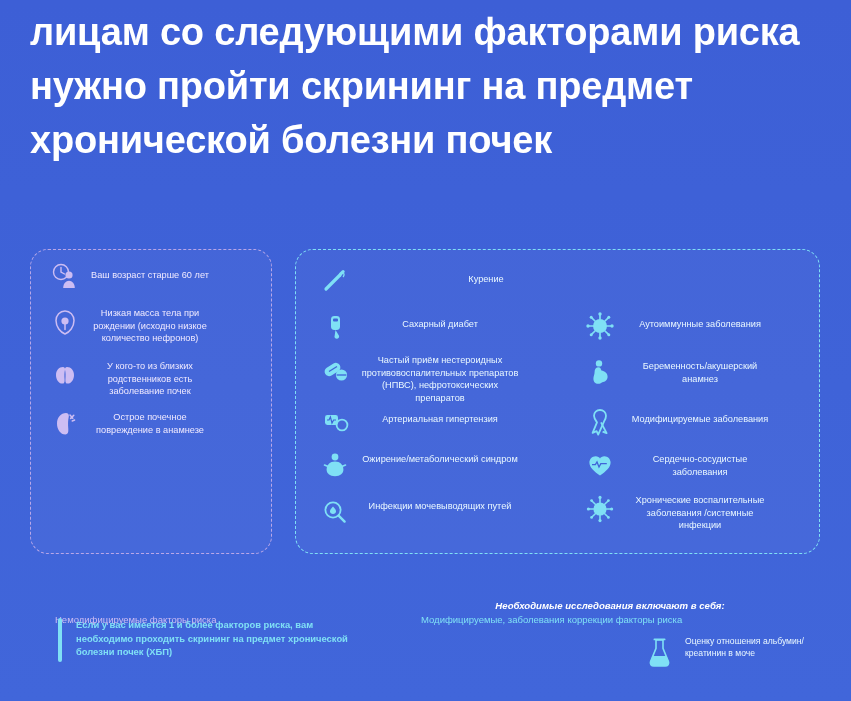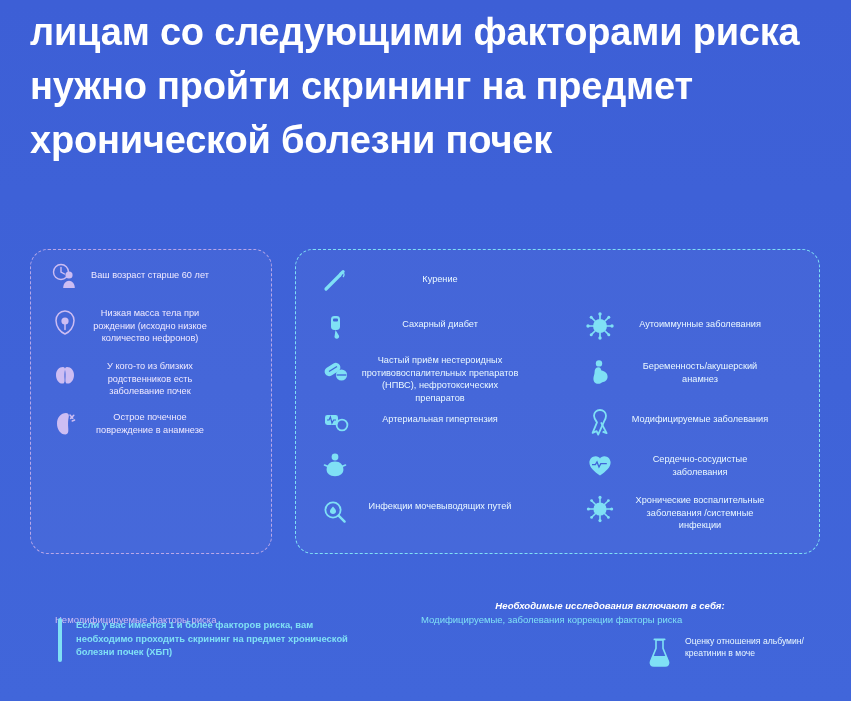--- a/index.html
+++ b/index.html
@@ -204,21 +204,21 @@
         <path d="M20 7 l2.8 3.2 M23.8 7.2 l-3.2 3.2 M24.6 12 l-2.4 1" stroke="#cdbdf3" stroke-width="1.5" stroke-linecap="round"></path>
       </svg>
     </span>
     <span class="txt">Острое почечное повреждение в анамнезе</span>
   </div>
 
   <div class="caption caption-left">Немодифицируемые факторы риска</div>
 
   <div class="panel panel-right"></div>
 
-  <div class="item col-mid" style="left:320px; top:266px;">
+  <div class="item col-mid" style="left:320px; top:266px;gap:46px;">
     <span class="ico">
       <svg viewBox="0 0 30 30" width="30" height="30">
         <path d="M6 23 l14-14" stroke="#7fe0f5" stroke-width="3.2" stroke-linecap="round"></path>
         <path d="M20.5 8.2 l2.6-2.6" stroke="#7fe0f5" stroke-width="3.2" stroke-linecap="round"></path>
         <path d="M23 11 c1.6-1.6 1.2-3.4 0-4.6" stroke="#7fe0f5" stroke-width="1.3" fill="none"></path>
       </svg>
     </span>
     <span class="txt">Курение</span>
   </div>
 
@@ -258,20 +258,21 @@
   </div>
 
   <div class="item col-mid two" style="left:320px; top:450px;">
     <span class="ico">
       <svg viewBox="0 0 30 30" width="30" height="30">
         <circle cx="15" cy="7" r="3.4" fill="#7fe0f5"></circle>
         <path d="M15 11.6 c-5 0-8.4 3.4-8.4 8 c0 4 3 6.6 8.4 6.6 s8.4-2.6 8.4-6.6 c0-4.6-3.4-8-8.4-8z" fill="#7fe0f5"></path>
         <path d="M4.5 15 l3.6 1.6 M25.5 15 l-3.6 1.6" stroke="#7fe0f5" stroke-width="1.6" stroke-linecap="round"></path>
       </svg>
     </span>
+    <span class="txt">Ожирение/метаболический синдром</span>
   </div>
 
   <div class="item col-mid two" style="left:320px; top:497px;">
     <span class="ico">
       <svg viewBox="0 0 30 30" width="30" height="30">
         <circle cx="13" cy="13" r="7.6" fill="none" stroke="#7fe0f5" stroke-width="1.8"></circle>
         <path d="M18.6 18.6 l6 6" stroke="#7fe0f5" stroke-width="2.4" stroke-linecap="round"></path>
         <path d="M13 9.4 c1.8 2 3 3.4 3 4.8 c0 1.7-1.3 2.8-3 2.8 s-3-1.1-3-2.8 c0-1.4 1.2-2.8 3-4.8z" fill="#7fe0f5"></path>
       </svg>
     </span>

